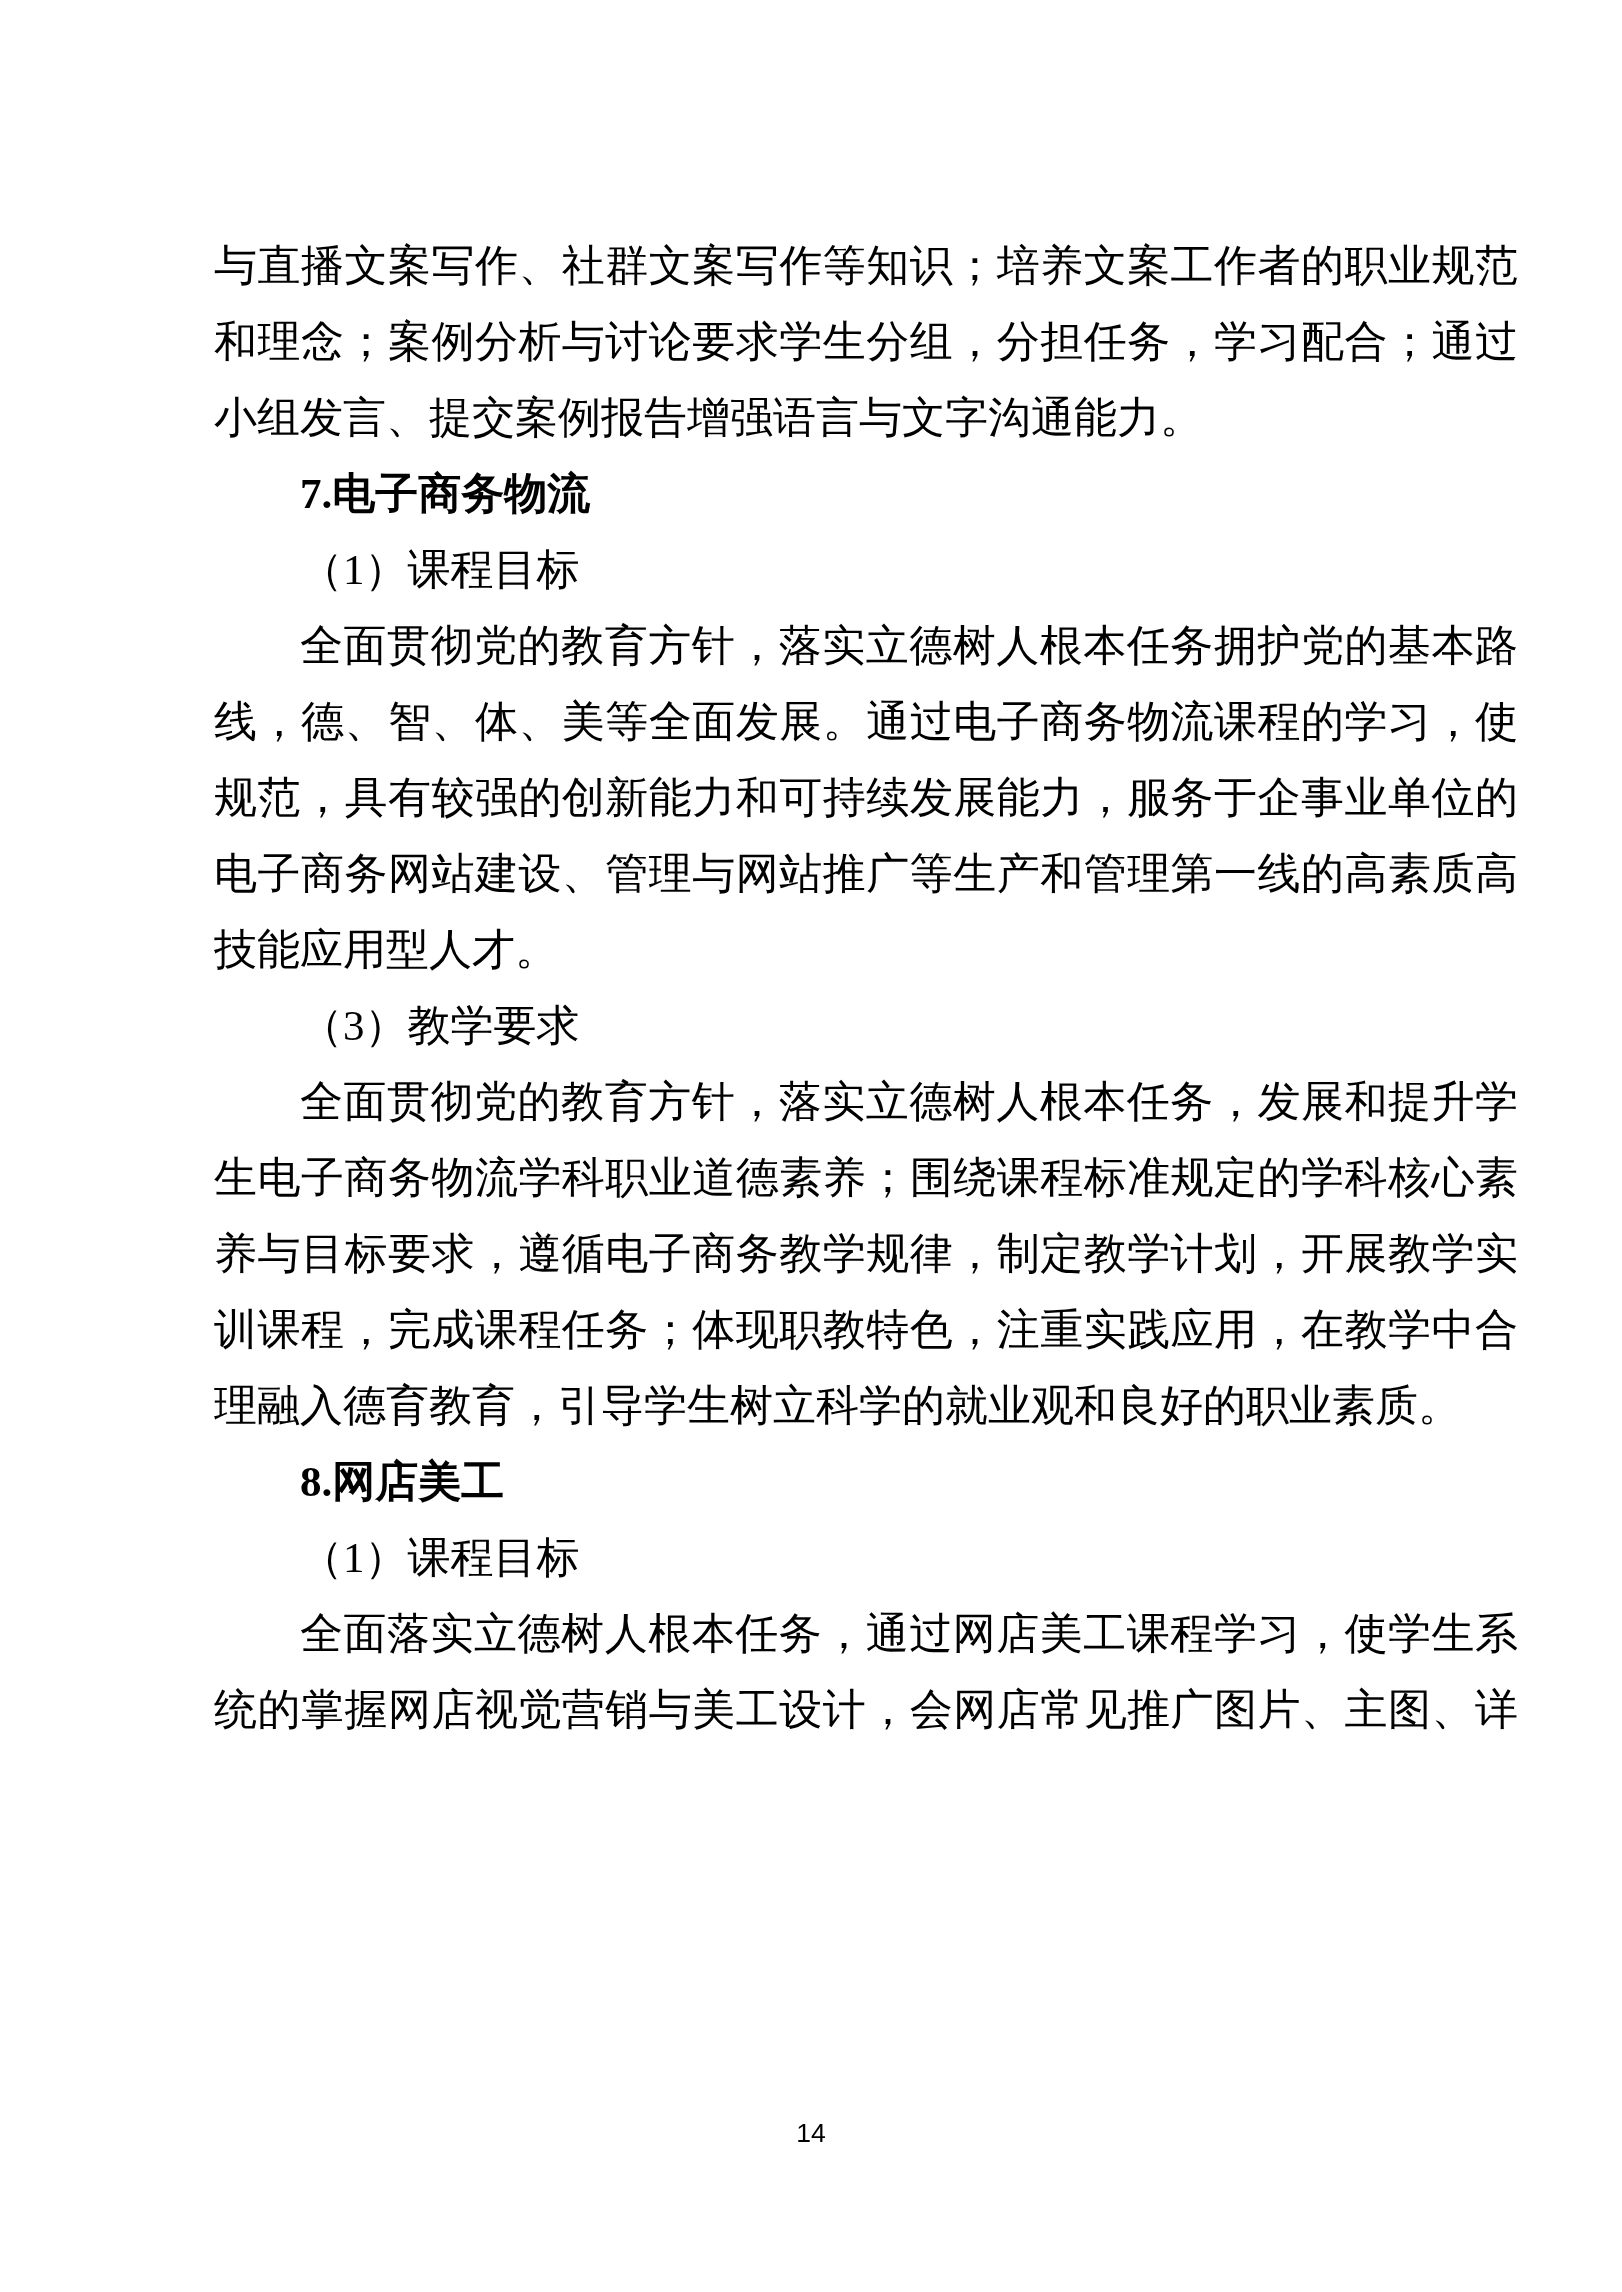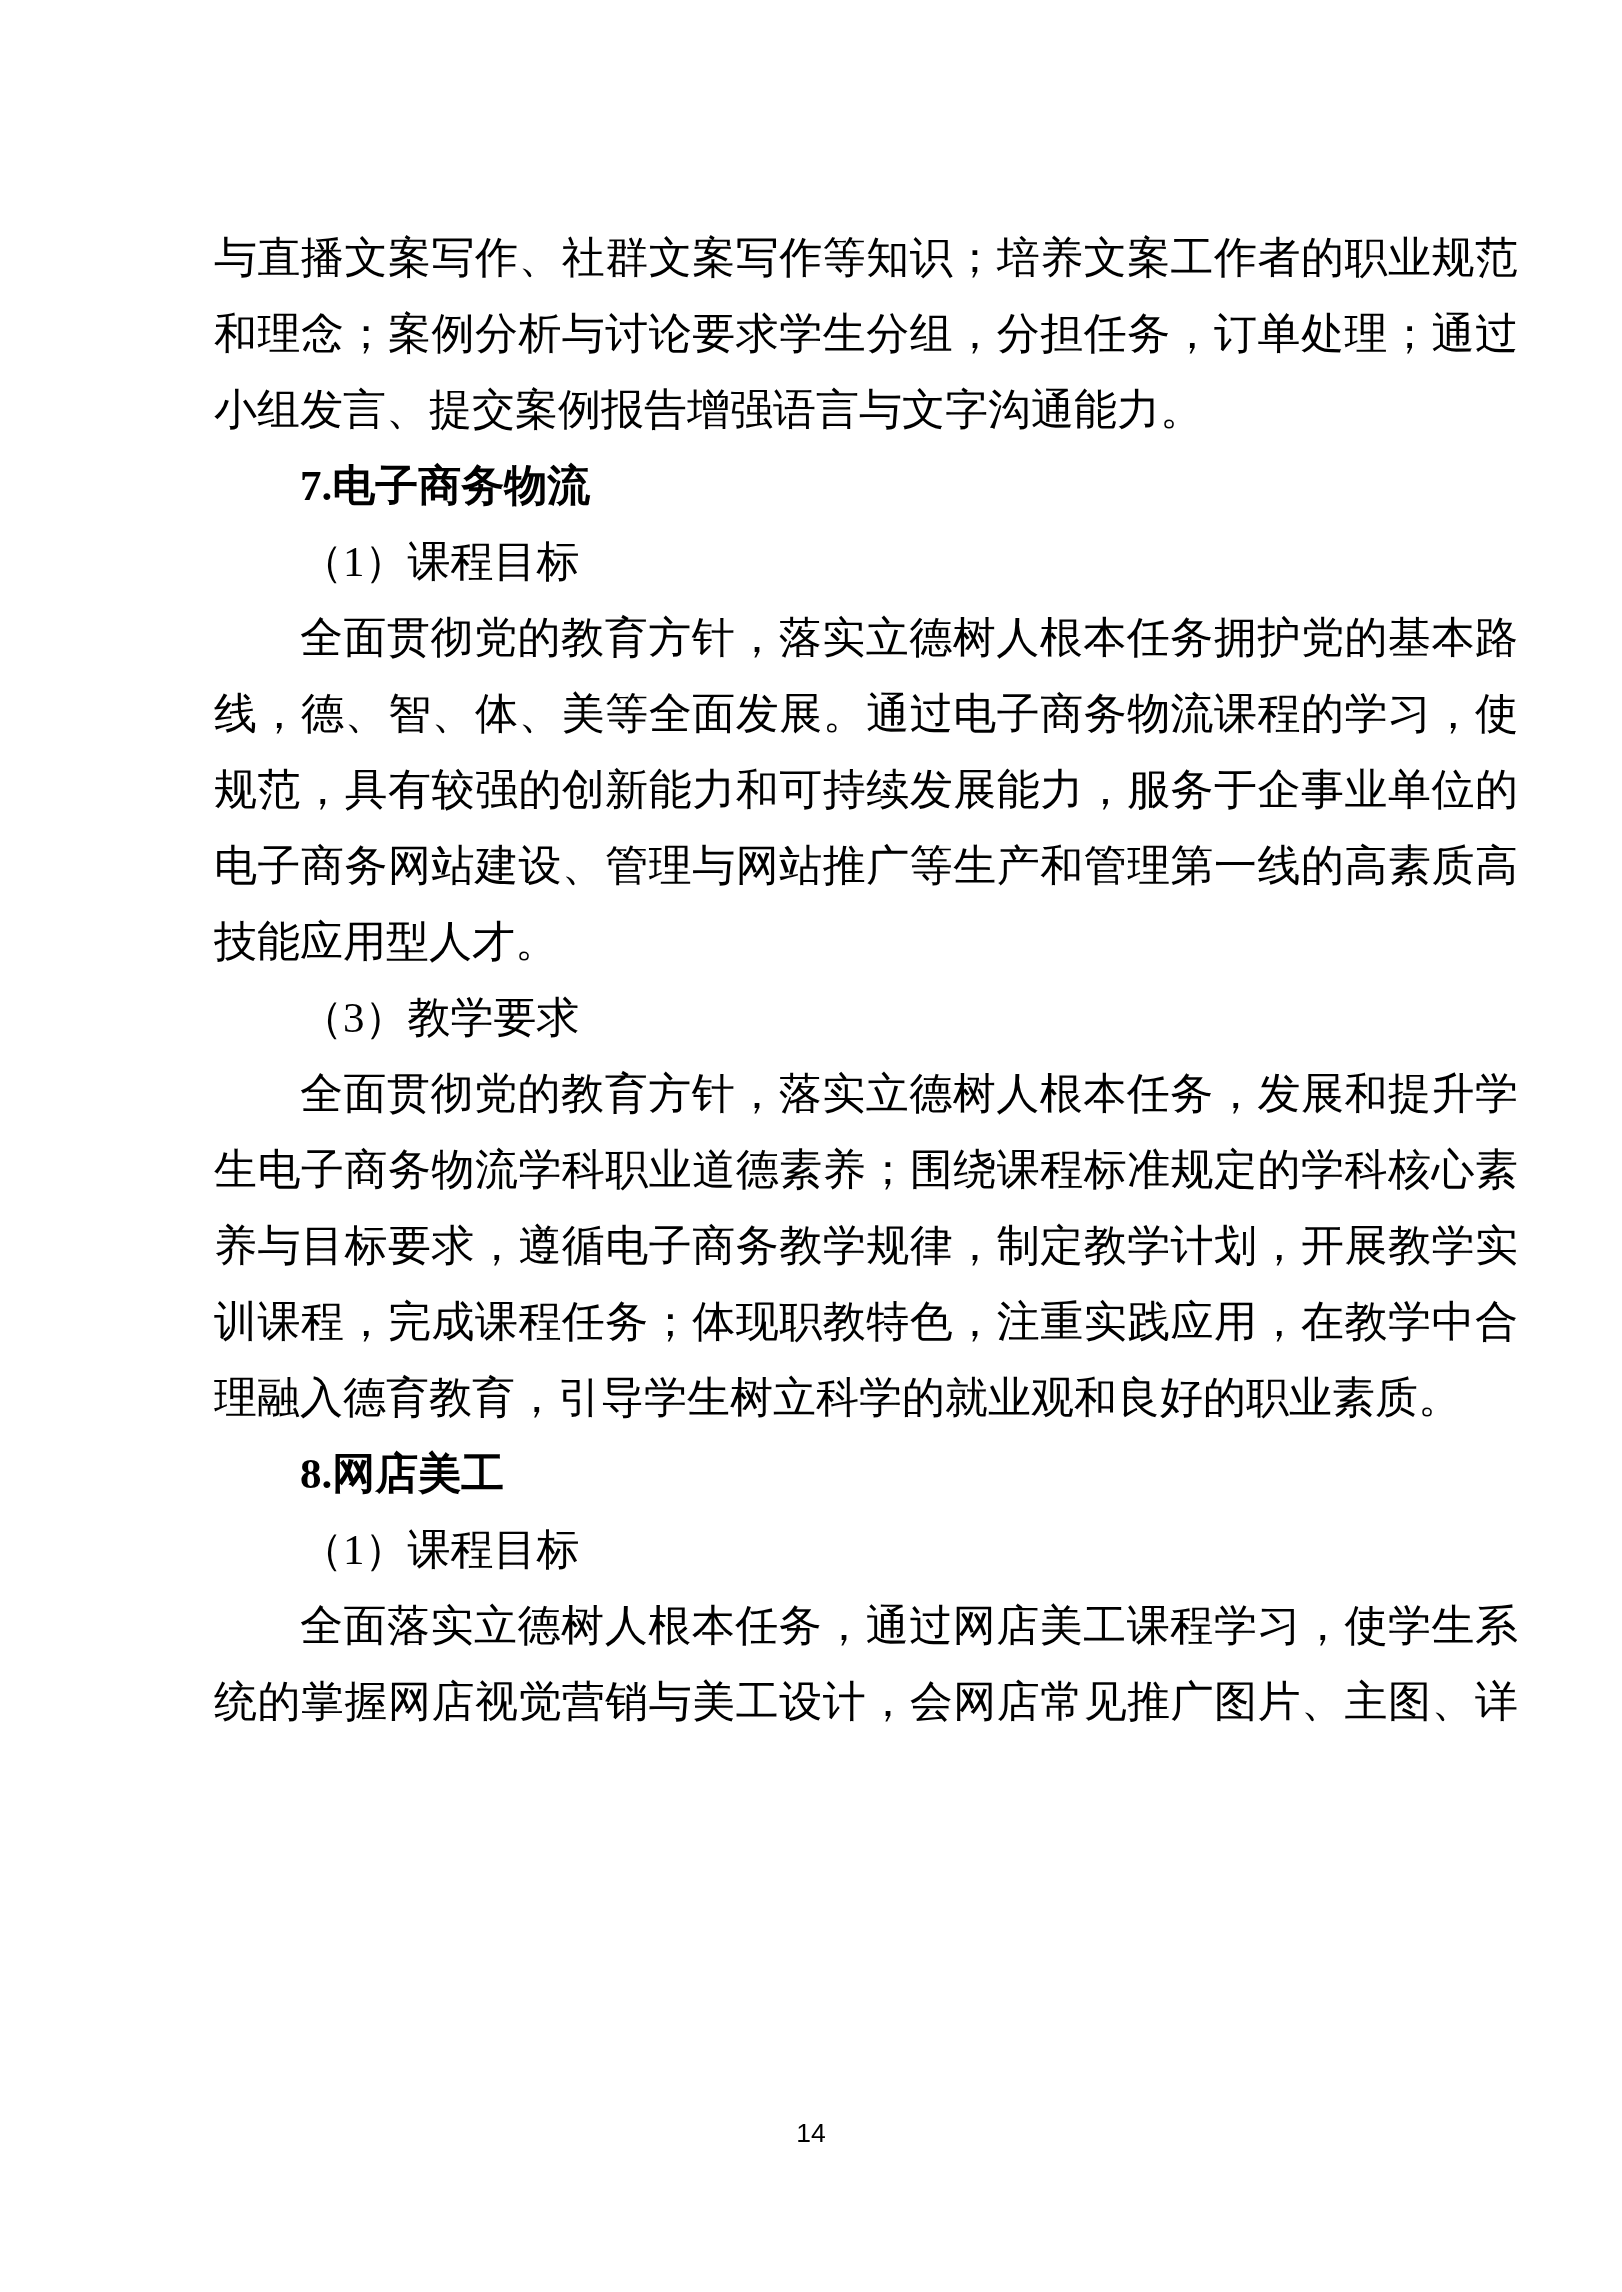--- a/index.html
+++ b/index.html
@@ -12,21 +12,21 @@
     width: 1622px;
     height: 2293px;
     background: #ffffff;
     color: #000000;
     font-family: "Liberation Serif", serif;
     overflow: hidden;
   }
   .content {
     position: absolute;
     left: 214px;
-    top: 220px;
+    top: 228px;
     width: 1304px;
   }
   .line {
     height: 76px;
     line-height: 76px;
     font-size: 43px;
     letter-spacing: 0;
     color: #000000;
   }
   
@@ -53,21 +53,21 @@
     font-family: "Liberation Sans", sans-serif;
     color: #000000;
   }
 </style>
 </head>
 <body>
 
 <div class="page">
   <div class="content">
     <div class="line j">与直播文案写作、社群文案写作等知识；培养文案工作者的职业规范</div>
-    <div class="line j">和理念；案例分析与讨论要求学生分组，分担任务，订单处理；通过</div>
+    <div class="line j">和理念；案例分析与讨论要求学生分组，分担任务，学习配合；通过</div>
     <div class="line">小组发言、提交案例报告增强语言与文字沟通能力。</div>
     <div class="line ind hd">7.电子商务物流</div>
     <div class="line ind">（1）课程目标</div>
     <div class="line ind j">全面贯彻党的教育方针，落实立德树人根本任务拥护党的基本路</div>
     <div class="line j">线，德、智、体、美等全面发展。通过电子商务物流课程的学习，使</div>
     <div class="line j">规范，具有较强的创新能力和可持续发展能力，服务于企事业单位的</div>
     <div class="line j">电子商务网站建设、管理与网站推广等生产和管理第一线的高素质高</div>
     <div class="line">技能应用型人才。</div>
     <div class="line ind">（3）教学要求</div>
     <div class="line ind j">全面贯彻党的教育方针，落实立德树人根本任务，发展和提升学</div>

